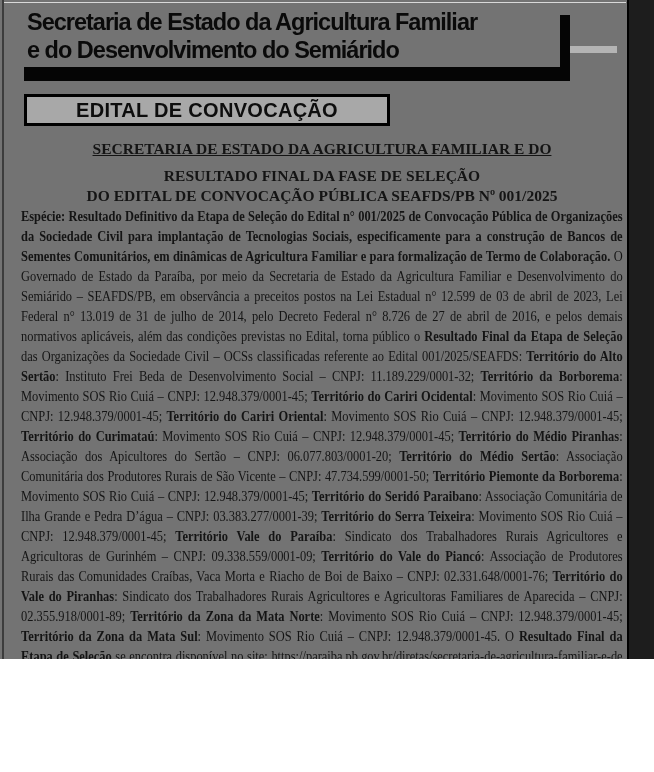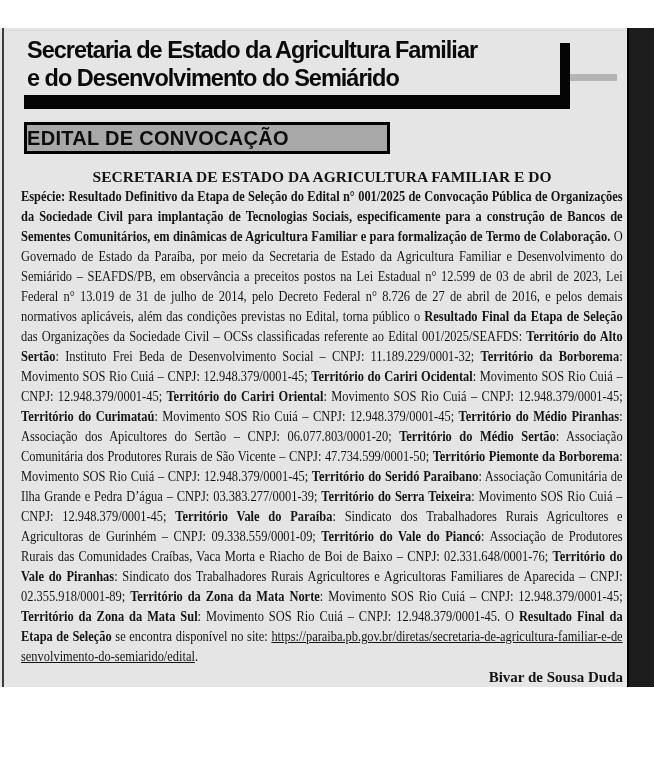--- a/index.html
+++ b/index.html
@@ -1,44 +1,44 @@
 <!DOCTYPE html>
 <html><head>
 <meta charset="utf-8">
 <style>
   html,body{margin:0;padding:0;background:#ffffff;}
   .page{
-    position:relative;width:654px;height:659px;background:#e5e5e5;
-    font-family:"Liberation Serif", serif;color:#141414;overflow:hidden;margin-top:28px;
+    position:relative;width:654px;height:659px;background:#737373;
+    font-family:"Liberation Serif", serif;color:#141414;overflow:hidden;
   }
   .left-rule{position:absolute;left:2px;top:0;width:2px;height:772px;background:#3c3c3c;}
   .top-edge{position:absolute;left:4px;top:2px;width:622px;height:1px;background:#d9d9d9;}
   .right-strip{position:absolute;left:627px;top:0;width:27px;height:772px;background:#1d1d1d;border-left:2px solid #000;box-sizing:border-box;}
 
   .masthead-title{
     position:absolute;left:27px;top:8px;width:540px;
     font-family:"Liberation Sans", sans-serif;font-weight:bold;
     font-size:23.5px;line-height:28px;letter-spacing:-1px;color:#0a0a0a;
   }
   .masthead-rule{position:absolute;left:24px;top:67px;width:546px;height:14px;background:#050505;}
   .masthead-vbar{position:absolute;left:560px;top:15px;width:10px;height:66px;background:#050505;}
   .masthead-graybar{position:absolute;left:570px;top:46px;width:47px;height:7px;background:#b4b4b4;}
 
   .banner{
     position:absolute;left:24px;top:94px;width:366px;height:32px;
     border:3px solid #000;background:#a8a8a8;box-sizing:border-box;
-    display:flex;align-items:center;
+    display:flex;align-items:center;justify-content:center;
   }
   .banner-label{
     font-family:"Liberation Sans", sans-serif;font-weight:bold;
     font-size:20px;letter-spacing:0.3px;color:#0d0d0d;white-space:nowrap;
   }
 
   .column{position:absolute;left:21px;top:139px;width:602px;}
-  .org-heading{ text-align:center;font-weight:bold;font-size:15.5px;line-height:19px;}
+  .org-heading{ text-align:center;font-weight:bold;font-size:15.5px;line-height:19px;text-decoration:underline;}
   .result-heading{margin-top:8px;text-align:center;font-weight:bold;font-size:15.5px;line-height:20px;}
   .notice-body{
     width:702px;transform:scaleX(0.857);transform-origin:0 0;
     text-align:justify;font-size:14.5px;line-height:20px;
   }
   .notice-body .b{font-weight:bold;}
   .notice-body .lnk{
     color:#141414;text-decoration:underline;word-break:break-all;overflow-wrap:anywhere;cursor:pointer;
   }
   .signatures{margin-top:3px;text-align:right;font-weight:bold;font-size:15px;line-height:16px;}
@@ -64,20 +64,24 @@
   <div class="banner">
     <span class="banner-label">EDITAL DE CONVOCAÇÃO</span>
   </div>
 
   <div class="column">
 
     <div class="org-heading">
       <div>SECRETARIA DE ESTADO DA AGRICULTURA FAMILIAR E DO</div>
     </div>
 
+    <div class="result-heading">
+      <div>RESULTADO FINAL DA FASE DE SELEÇÃO</div>
+      <div>DO EDITAL DE CONVOCAÇÃO PÚBLICA SEAFDS/PB Nº 001/2025</div>
+    </div>
 
     <div class="notice-body"><span class="b">Espécie: Resultado Definitivo da Etapa de Seleção do Edital n° 001/2025 de Convocação Pública de Organizações da Sociedade Civil para implantação de Tecnologias Sociais, especificamente para a construção de Bancos de Sementes Comunitários, em dinâmicas de Agricultura Familiar e para formalização de Termo de Colaboração.</span><span> O Governado de Estado da Paraíba, por meio da Secretaria de Estado da Agricultura Familiar e Desenvolvimento do Semiárido – SEAFDS/PB, em observância a preceitos postos na Lei Estadual n° 12.599 de 03 de abril de 2023, Lei Federal n° 13.019 de 31 de julho de 2014, pelo Decreto Federal n° 8.726 de 27 de abril de 2016, e pelos demais normativos aplicáveis, além das condições previstas no Edital, torna público o </span><span class="b">Resultado Final da Etapa de Seleção</span><span> das Organizações da Sociedade Civil – OCSs classificadas referente ao Edital 001/2025/SEAFDS: </span><span class="b">Território do Alto Sertão</span><span>: Instituto Frei Beda de Desenvolvimento Social – CNPJ: 11.189.229/0001-32; </span><span class="b">Território da Borborema</span><span>: Movimento SOS Rio Cuiá – CNPJ: 12.948.379/0001-45; </span><span class="b">Território do Cariri Ocidental</span><span>: Movimento SOS Rio Cuiá – CNPJ: 12.948.379/0001-45; </span><span class="b">Território do Cariri Oriental</span><span>: Movimento SOS Rio Cuiá – CNPJ: 12.948.379/0001-45; </span><span class="b">Território do Curimataú</span><span>: Movimento SOS Rio Cuiá – CNPJ: 12.948.379/0001-45; </span><span class="b">Território do Médio Piranhas</span><span>: Associação dos Apicultores do Sertão – CNPJ: 06.077.803/0001-20; </span><span class="b">Território do Médio Sertão</span><span>: Associação Comunitária dos Produtores Rurais de São Vicente – CNPJ: 47.734.599/0001-50; </span><span class="b">Território Piemonte da Borborema</span><span>: Movimento SOS Rio Cuiá – CNPJ: 12.948.379/0001-45; </span><span class="b">Território do Seridó Paraibano</span><span>: Associação Comunitária de Ilha Grande e Pedra D’água – CNPJ: 03.383.277/0001-39; </span><span class="b">Território do Serra Teixeira</span><span>: Movimento SOS Rio Cuiá – CNPJ: 12.948.379/0001-45; </span><span class="b">Território Vale do Paraíba</span><span>: Sindicato dos Trabalhadores Rurais Agricultores e Agricultoras de Gurinhém – CNPJ: 09.338.559/0001-09; </span><span class="b">Território do Vale do Piancó</span><span>: Associação de Produtores Rurais das Comunidades Craíbas, Vaca Morta e Riacho de Boi de Baixo – CNPJ: 02.331.648/0001-76; </span><span class="b">Território do Vale do Piranhas</span><span>: Sindicato dos Trabalhadores Rurais Agricultores e Agricultoras Familiares de Aparecida – CNPJ: 02.355.918/0001-89; </span><span class="b">Território da Zona da Mata Norte</span><span>: Movimento SOS Rio Cuiá – CNPJ: 12.948.379/0001-45; </span><span class="b">Território da Zona da Mata Sul</span><span>: Movimento SOS Rio Cuiá – CNPJ: 12.948.379/0001-45. O </span><span class="b">Resultado Final da Etapa de Seleção</span><span> se encontra disponível no site: </span><a class="lnk">https://paraiba.pb.gov.br/diretas/secretaria-de-agricultura-familiar-e-desenvolvimento-do-semiarido/edital</a><span>.</span></div>
 
     <div class="signatures">
       <div>Bivar de Sousa Duda</div>
       <div>Secretário Executivo da SEAFDS/PB</div>
       <div>Antonio Ribeiro</div>
       <div>Secretário da SEAFDS/PB</div>
 
     </div>

